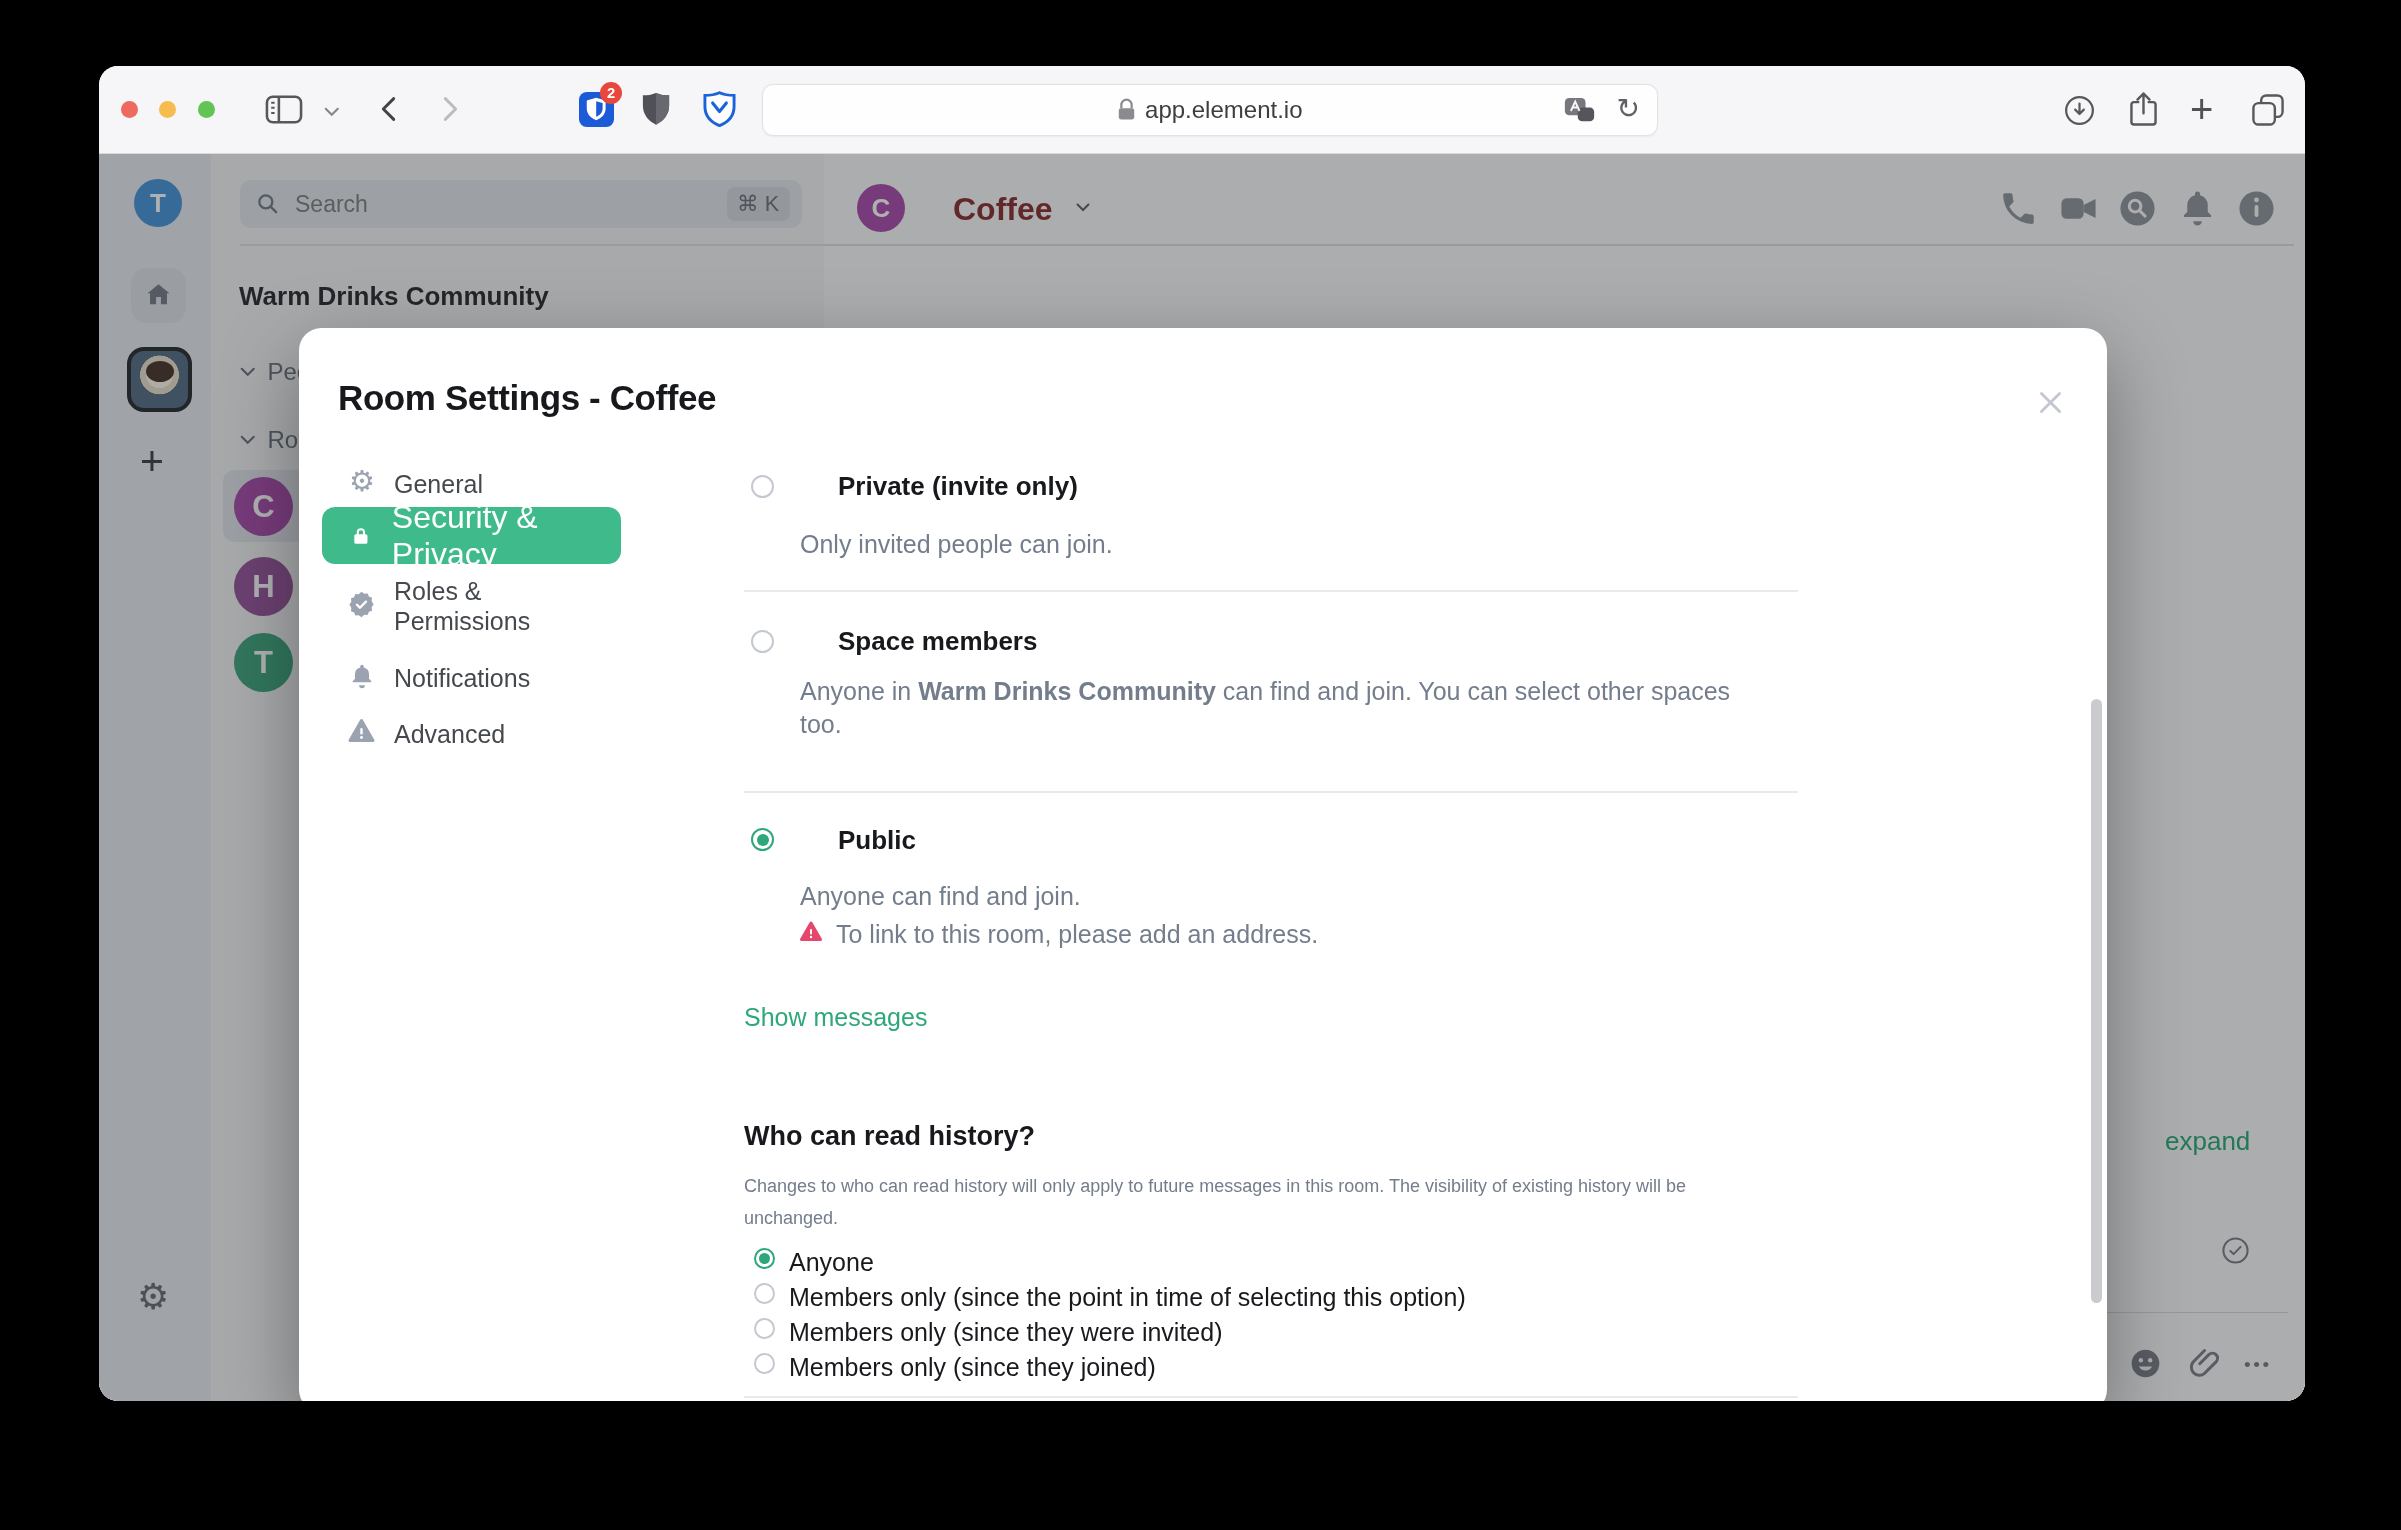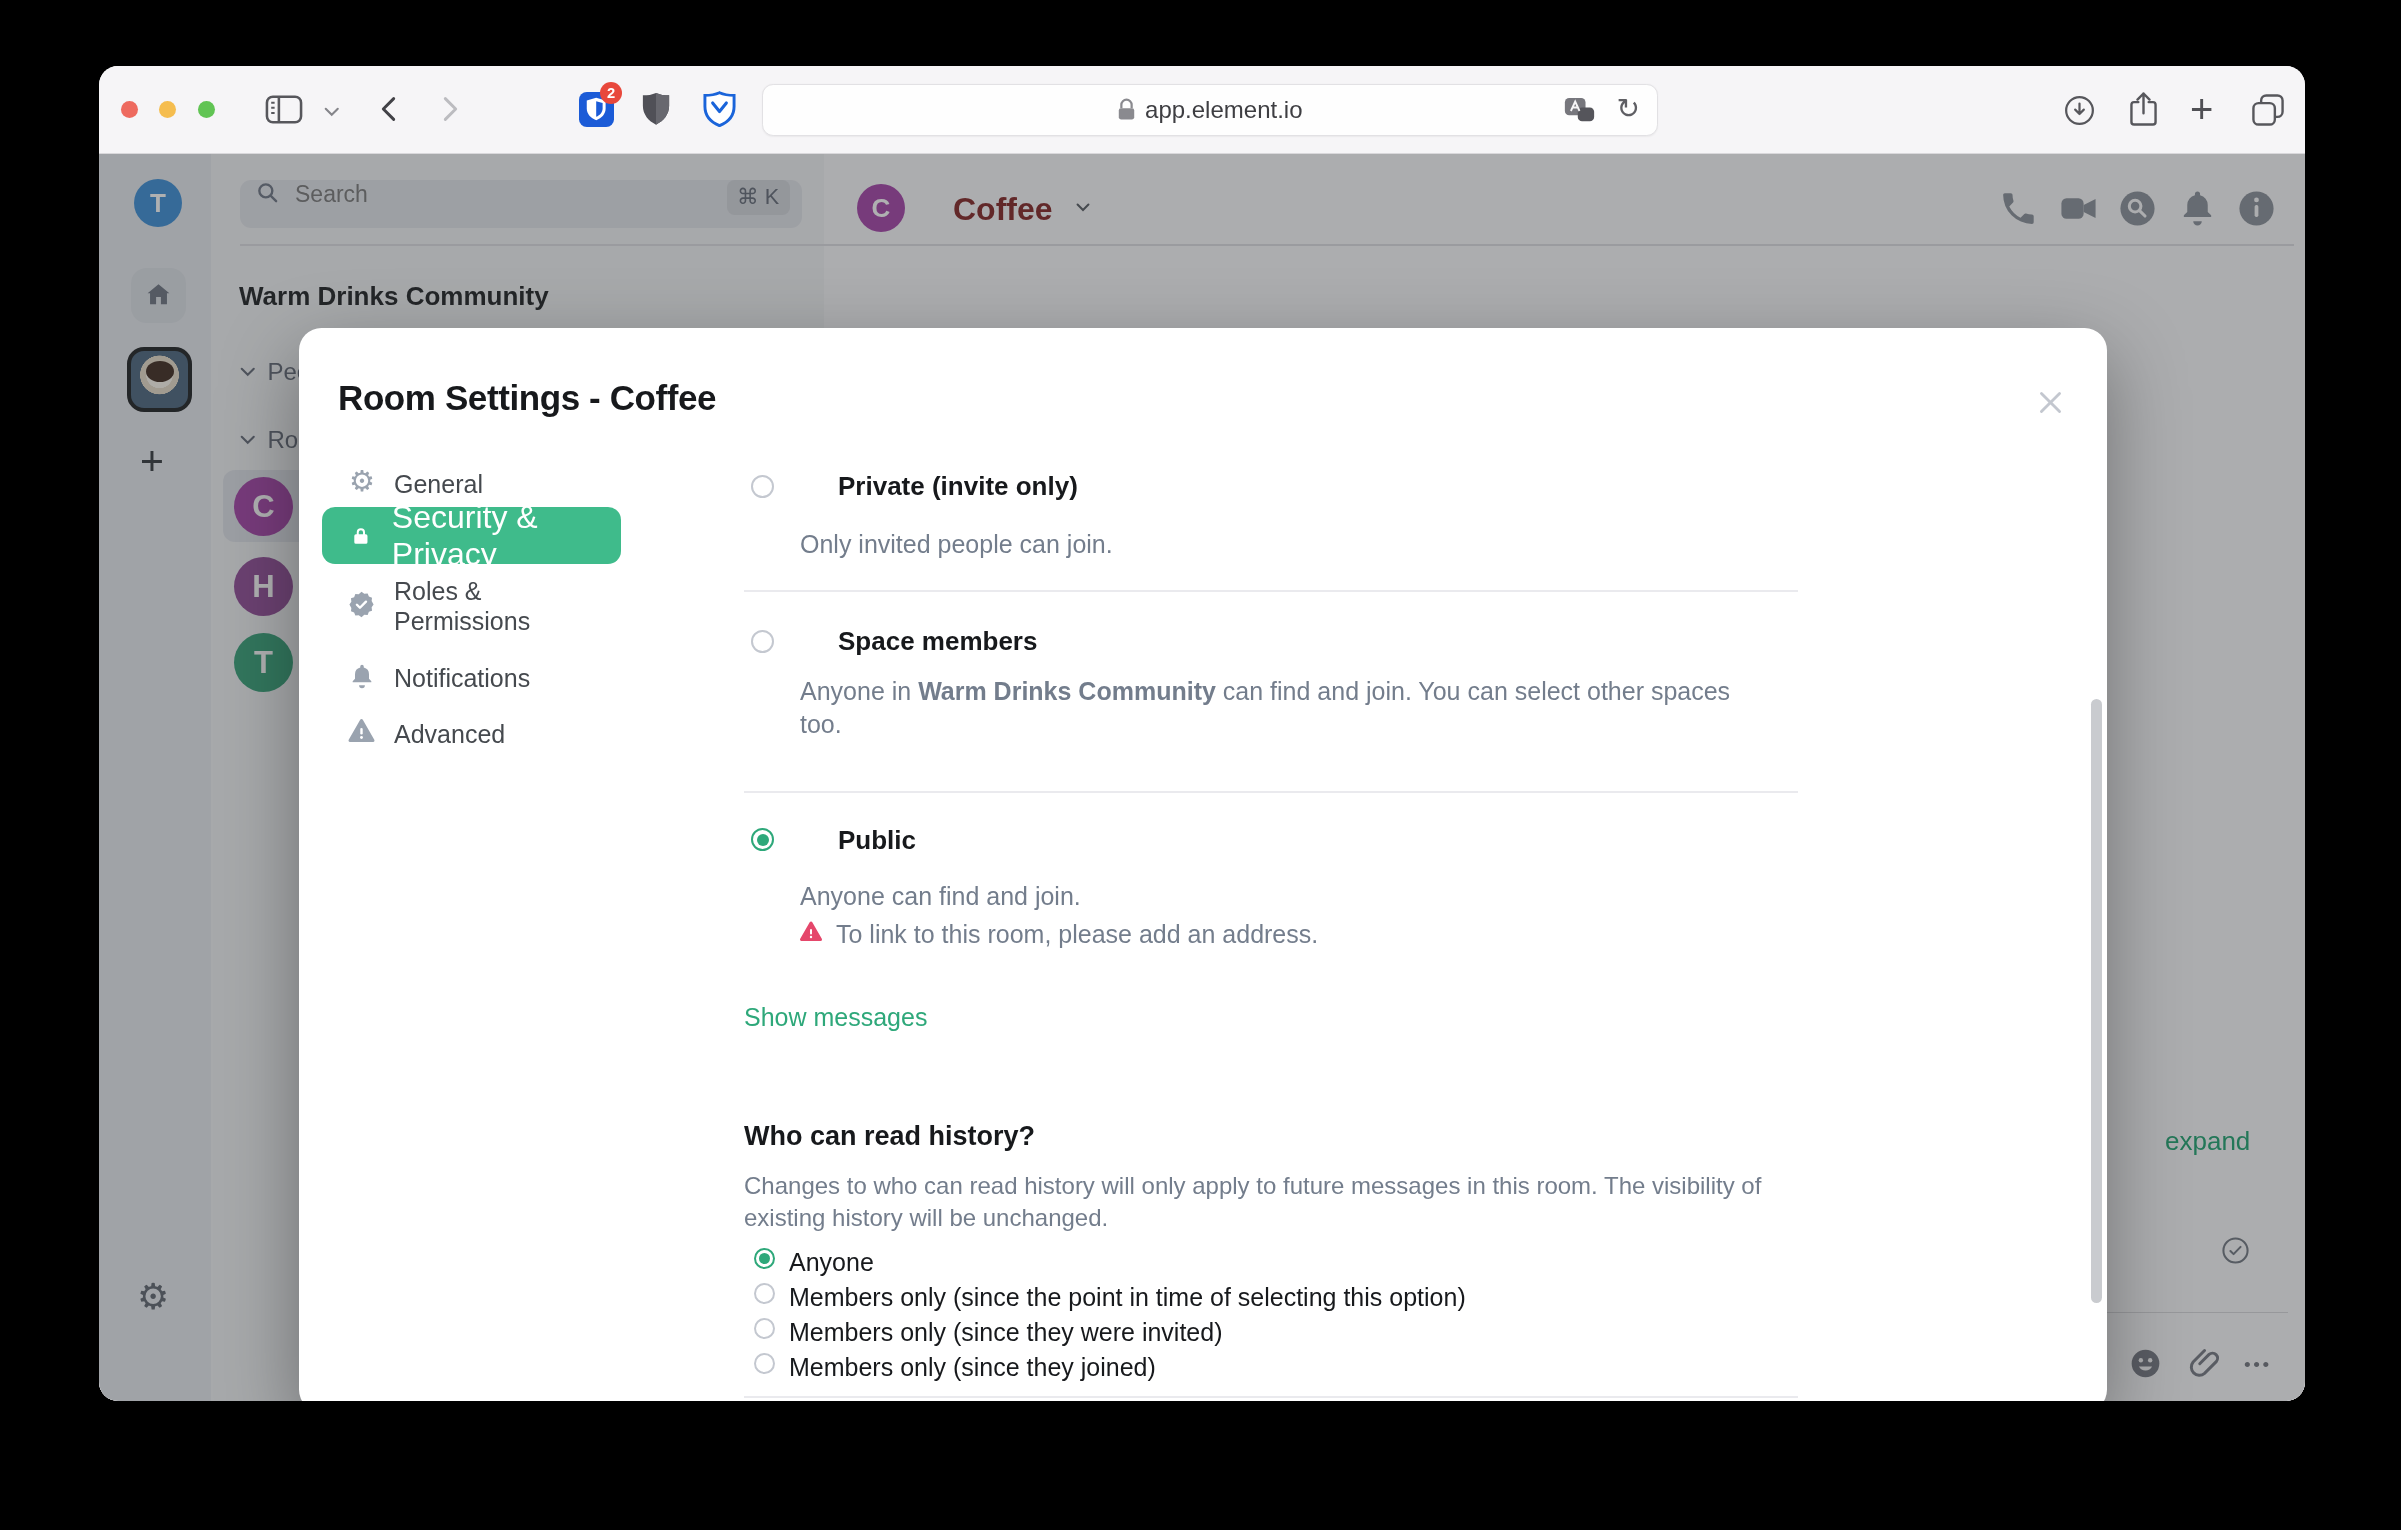--- a/index.html
+++ b/index.html
@@ -12,21 +12,21 @@
   .urlbar{position:absolute;left:663px;top:18px;width:894px;height:50px;border-radius:11.2px;background:#fefefe;border:0.9px solid #e2e1e4;box-shadow:0 0.9px 1.7px rgba(0,0,0,.05);display:flex;align-items:center;justify-content:center;}
   .urltext{font-size:24px;color:#3e3e42;margin-left:8.6px;}
   .glyph{color:#5f5f64;}
   
   .app{position:absolute;left:0;top:87px;right:0;bottom:0;background:#f2f3f6;}
   .rail{position:absolute;left:0;top:0;width:112px;bottom:0;background:#e7eaee;}
   .roomlist{position:absolute;left:112px;top:0;width:612px;bottom:0;background:#f2f3f6;}
   .chat{position:absolute;left:725px;top:0;right:0;bottom:0;background:#fbfbfc;}
   .dim{position:absolute;inset:0;background:rgba(56,57,61,.40);z-index:5;}
   .av{position:absolute;border-radius:50%;display:flex;align-items:center;justify-content:center;color:#fff;font-weight:700;}
-  .searchbox{position:absolute;left:28.5px;top:27px;width:562px;height:48px;border-radius:11.2px;background:#e2e4e9;display:flex;align-items:flex-start;}
+  .searchbox{position:absolute;left:28.5px;top:27px;width:562px;height:48px;border-radius:11.2px;background:#e2e4e9;display:flex;align-items:center;}
   .search-input{border:0;outline:0;background:transparent;font-size:23px;color:#6c7380;flex:1;font-family:"Liberation Sans",sans-serif;}
   .kbd{font-size:21.6px;color:#5f6673;background:#d2d5db;border-radius:7.8px;padding:4.3px 10.4px;margin-right:12px;white-space:nowrap;}
   .sect{position:absolute;left:29px;display:flex;align-items:center;gap:12px;font-size:24px;color:#5f6673;}
   .hdricon{position:absolute;top:35px;width:41px;height:41px;}
   
   .modal{position:absolute;left:200px;top:175px;width:1808px;height:1084px;background:#fff;border-radius:22.4px;z-index:10;box-shadow:0 26px 78px rgba(0,0,0,.35);}
   .mtitle{position:absolute;left:39px;top:50px;font-size:35px;font-weight:600;color:#17191c;letter-spacing:-0.4px;}
   .nav-label{font-size:25px;color:#45494e;}
   .pill{position:absolute;left:23px;top:179px;width:299px;height:57px;border-radius:13px;background:#3fbb8b;display:flex;align-items:center;}
   .radio{position:absolute;width:23px;height:23px;border-radius:50%;border:2.6px solid #c4c8d0;box-sizing:border-box;background:#fff;}
@@ -267,21 +267,21 @@
               <path d="M12 3 2.5 19.5h19z" fill="#e5476b" stroke="#e5476b" stroke-width="3" stroke-linejoin="round"></path>
               <rect x="11" y="9" width="2" height="5.5" rx="1" fill="#fff"></rect>
               <circle cx="12" cy="17" r="1.2" fill="#fff"></circle>
             </svg>
         <span style="font-size:25px;color:#737d8c">To link to this room, please add an address.</span>
       </div>
 
       <span class="abs greenlink" style="left:445px;top:675px">Show messages</span>
 
       <span class="abs" style="left:445px;top:793px;font-size:27px;font-weight:700;color:#17191c">Who can read history?</span>
-      <div class="abs" style="left:445px;top:842px;width:1018px;font-size:24px;line-height:32px;color:#737d8c">Changes to who can read history will only apply to future messages in this room. The visibility of existing history will be unchanged.</div>
+      <div class="abs" style="left:445px;top:842px;width:1018px;font-size:18px;line-height:32px;color:#737d8c">Changes to who can read history will only apply to future messages in this room. The visibility of existing history will be unchanged.</div>
 
       <div class="abs" style="left:455px;top:920px">
         <label class="hopt">
               <span class="hradio sel"></span>
               <span>Anyone</span>
             </label>
         <label class="hopt">
               <span class="hradio"></span>
               <span>Members only (since the point in time of selecting this option)</span>
             </label>

